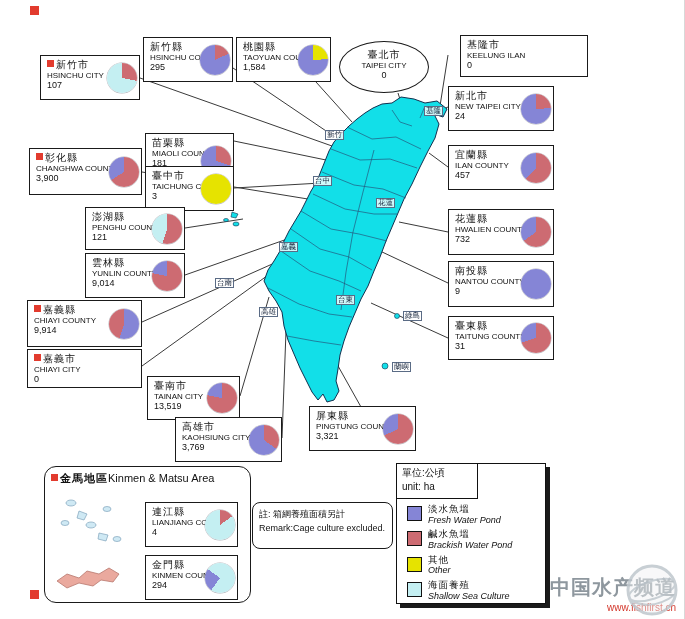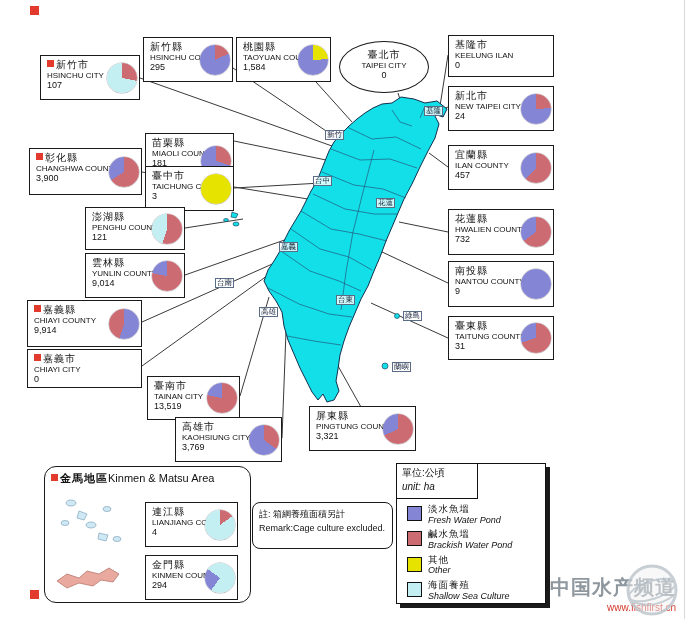--- a/index.html
+++ b/index.html
@@ -24,21 +24,21 @@
   .county-box.ellipse{border-radius:50%;text-align:center;padding:7px 8px 2px 8px}
   .pie{position:absolute;right:2px;top:50%;width:30px;height:30px;margin-top:-15px;
        border-radius:50%;box-shadow:0 0 0 0.5px rgba(40,40,60,.35)}
   .red-mark{display:inline-block;width:7px;height:7px;background:#e23b2e;margin-right:2px;vertical-align:1px}
 
   
   #cb-hsinchu-city{left:40px;top:55px;width:100px;height:45px}
   #cb-hsinchu-county{left:143px;top:37px;width:90px;height:45px}
   #cb-taoyuan-county{left:236px;top:37px;width:95px;height:45px}
   #cb-taipei-city{left:339px;top:41px;width:90px;height:52px}
-  #cb-keelung-city{left:448px;top:35px;width:106px;height:42px}
+  #cb-keelung-city{left:460px;top:35px;width:128px;height:42px}
   #cb-new-taipei-city{left:448px;top:86px;width:106px;height:45px}
   #cb-ilan-county{left:448px;top:145px;width:106px;height:45px}
   #cb-miaoli-county{left:145px;top:133px;width:89px;height:55px}
   #cb-taichung-city{left:145px;top:166px;width:89px;height:45px}
   #cb-changhwa-county{left:29px;top:148px;width:113px;height:47px}
   #cb-penghu-county{left:85px;top:207px;width:100px;height:43px}
   #cb-yunlin-county{left:85px;top:253px;width:100px;height:45px}
   #cb-hwalien-county{left:448px;top:209px;width:106px;height:46px}
   #cb-nantou-county{left:448px;top:261px;width:106px;height:46px}
   #cb-chiayi-county{left:27px;top:300px;width:115px;height:47px}
@@ -76,21 +76,21 @@
 
   
   #legend-box{
     position:absolute;left:396px;top:463px;width:150px;height:141px;box-sizing:border-box;
     border:1.5px solid #111;background:#fff;z-index:3;box-shadow:4px 4px 0 0 #1a1a1a;
   }
   #unit-box{
     position:absolute;left:-1px;top:-1px;width:82px;height:36px;box-sizing:border-box;
     border:1.4px solid #111;background:#fff;padding:2px 5px;font-size:10px;line-height:1.4;
   }
-  #unit-box .en{font-style:italic}
+  #unit-box .en{}
   #legend-entries{position:absolute;left:10px;top:40px;right:4px}
   .leg-row{display:flex;align-items:flex-start;margin-bottom:4px}
   .leg-swatch{width:13px;height:13px;border:1px solid #111;margin:2px 6px 0 0;flex:none}
   .leg-zh{font-size:9.5px;font-weight:normal;letter-spacing:1px;line-height:1.15}
   .leg-en{font-size:9px;font-style:italic;line-height:1.15}
 
   
   #watermark{position:absolute;right:8px;bottom:6px;z-index:4;text-align:right}
   #wm-title{font-size:20px;font-weight:bold;color:#8e979e;letter-spacing:1px;
             text-shadow:1px 1px 0 #fff}

